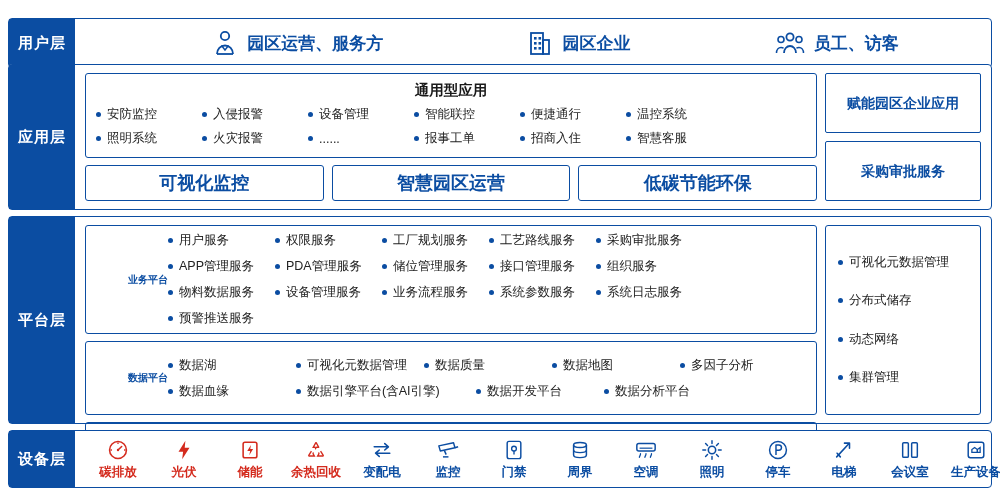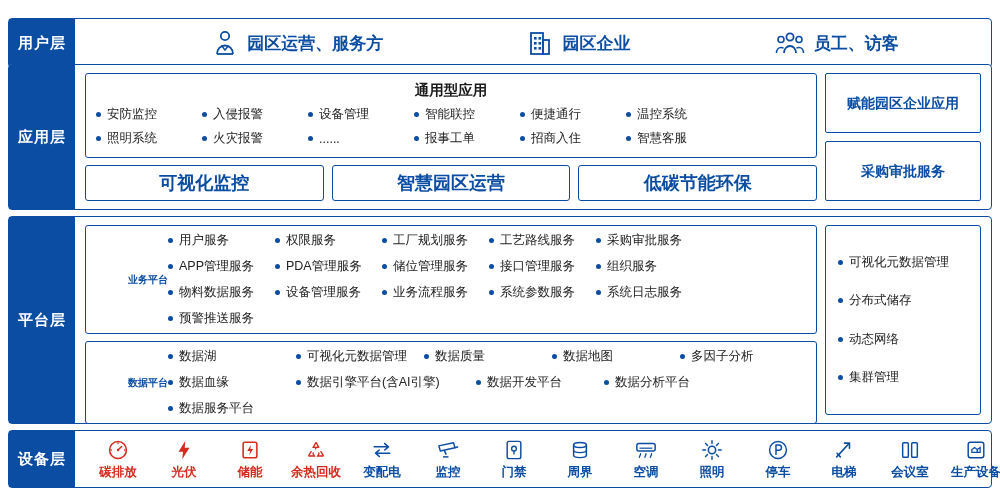--- a/index.html
+++ b/index.html
@@ -333,21 +333,20 @@
           <div class="plat-box-items">
             <div class="bullet">数据湖</div>
             <div class="bullet">可视化元数据管理</div>
             <div class="bullet">数据质量</div>
             <div class="bullet">数据地图</div>
             <div class="bullet">多因子分析</div>
             <div class="bullet">数据血缘</div>
             <div class="bullet" style="width:180px">数据引擎平台(含AI引擎)</div>
             <div class="bullet">数据开发平台</div>
             <div class="bullet">数据分析平台</div>
-            <div class="bullet">数据服务平台</div>
           </div>
         </div>
 
         <div class="plat-box" id="tech-box">
           <div class="plat-box-title">技术平台</div>
           <div class="plat-box-items">
             <div class="bullet">设备接入平台</div>
             <div class="bullet">规则引擎平台</div>
             <div class="bullet">服务治理平台</div>
             <div class="bullet" style="width:92px">API网关</div>

